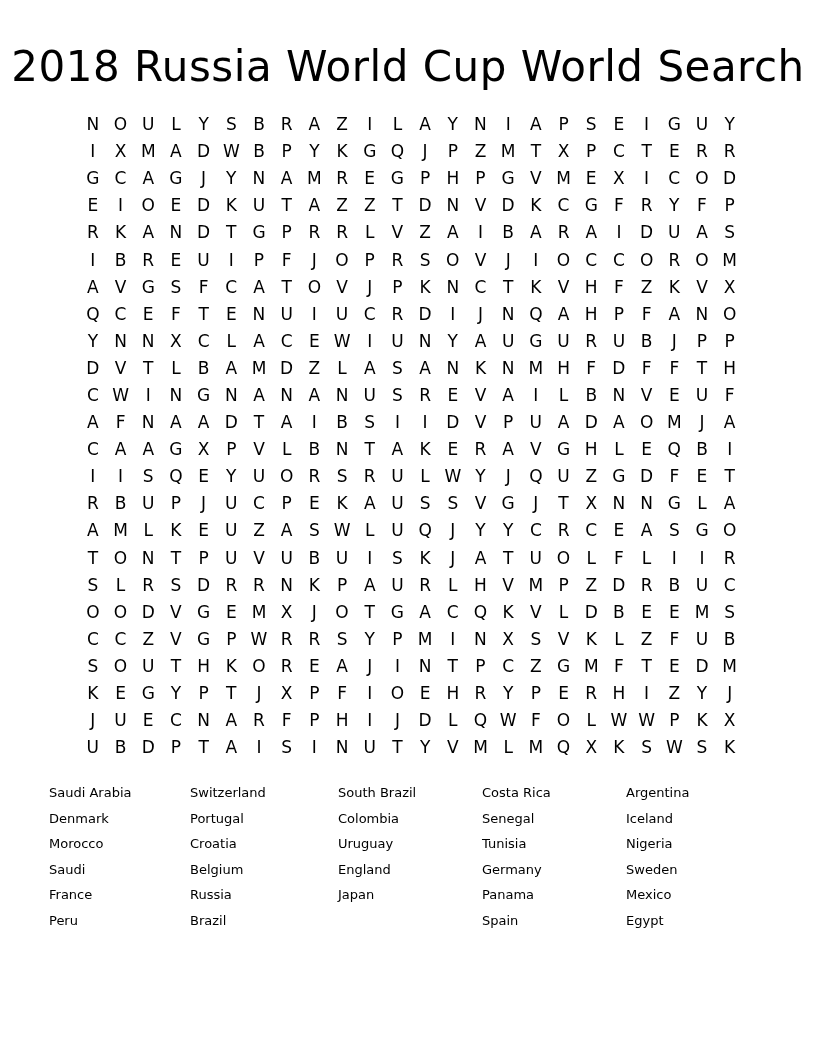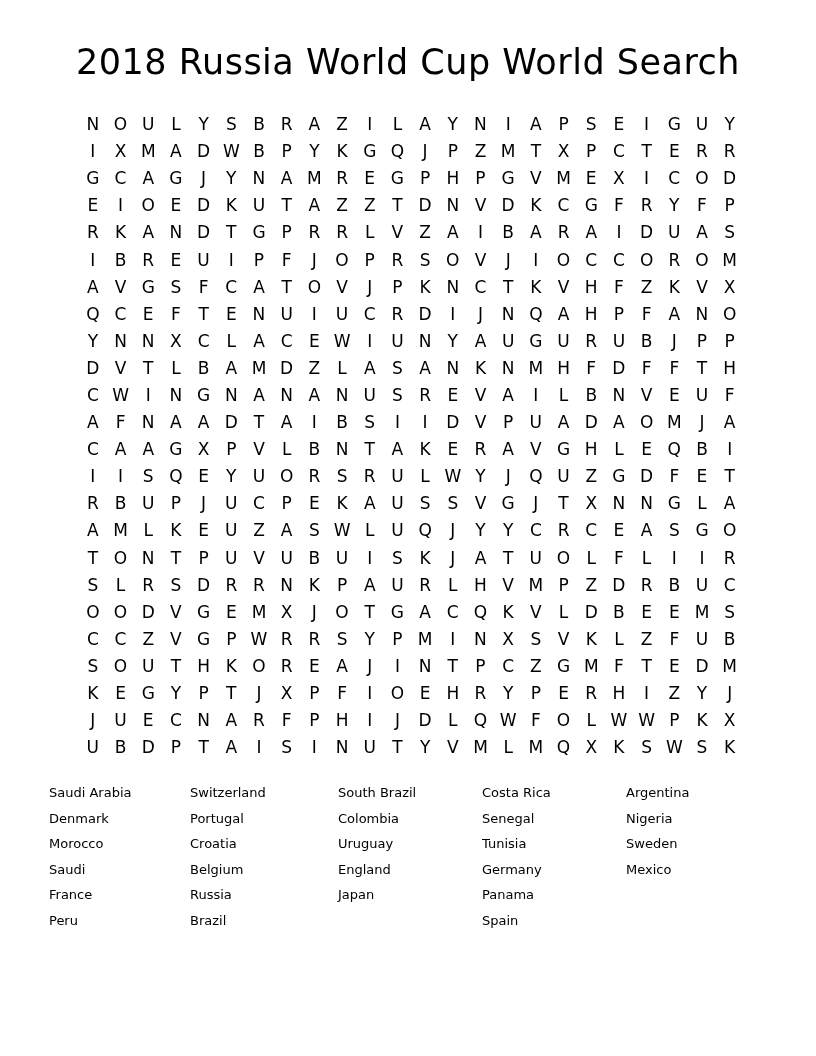--- a/index.html
+++ b/index.html
@@ -16,21 +16,21 @@
     font-family: "DejaVu Sans", sans-serif;
     overflow: hidden;
   }
   .title {
     position: absolute;
     top: 42px;
     left: 0;
     width: 100%;
     margin: 0;
     text-align: center;
-    font-size: 35px;
+    font-size: 42px;
     font-weight: 500;
     letter-spacing: 0.5px;
     color: #000000;
   }
   .grid {
     position: absolute;
     left: 79px;
     top: 111px;
     display: grid;
     grid-template-rows: repeat(24, 27.1px);
@@ -733,18 +733,20 @@
       <div class="word-col">
         <div class="word">Costa Rica</div>
         <div class="word">Senegal</div>
         <div class="word">Tunisia</div>
         <div class="word">Germany</div>
         <div class="word">Panama</div>
         <div class="word">Spain</div>
       </div>
       <div class="word-col">
         <div class="word">Argentina</div>
+        <div class="word">Iceland</div>
         <div class="word">Nigeria</div>
         <div class="word">Sweden</div>
         <div class="word">Mexico</div>
+        <div class="word">Egypt</div>
       </div>
     </div>
 </div>
 
 </body></html>

